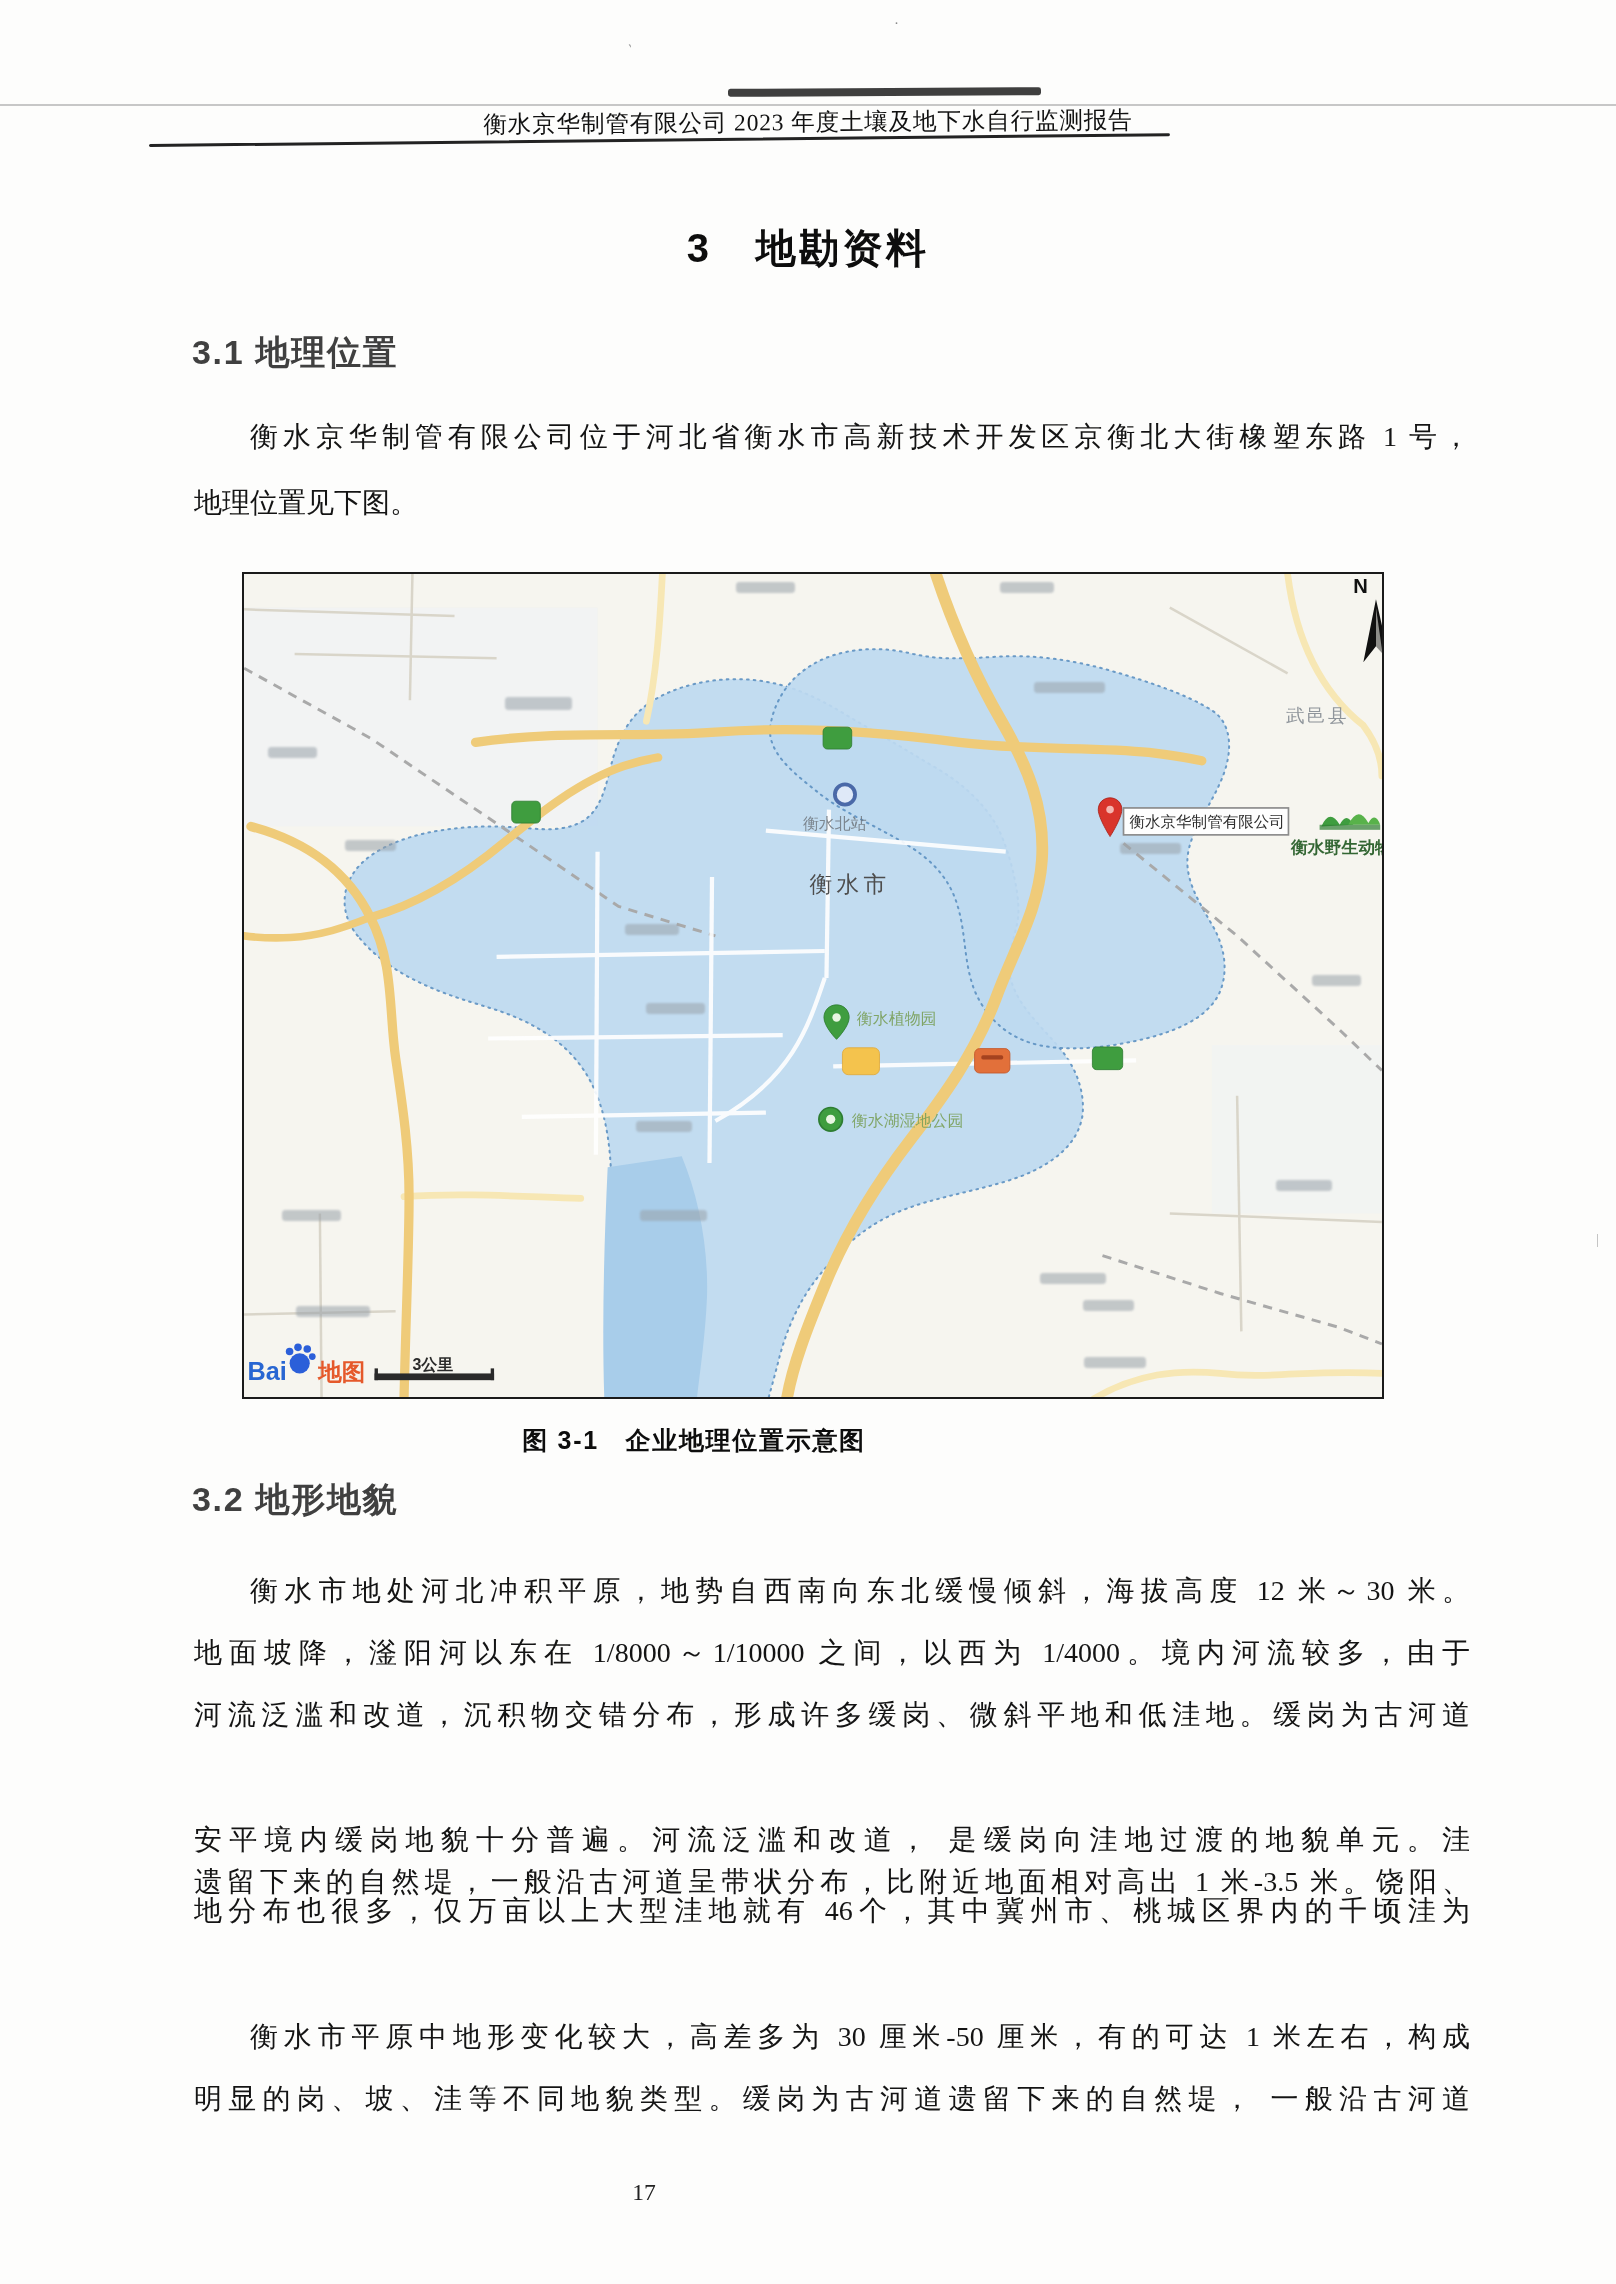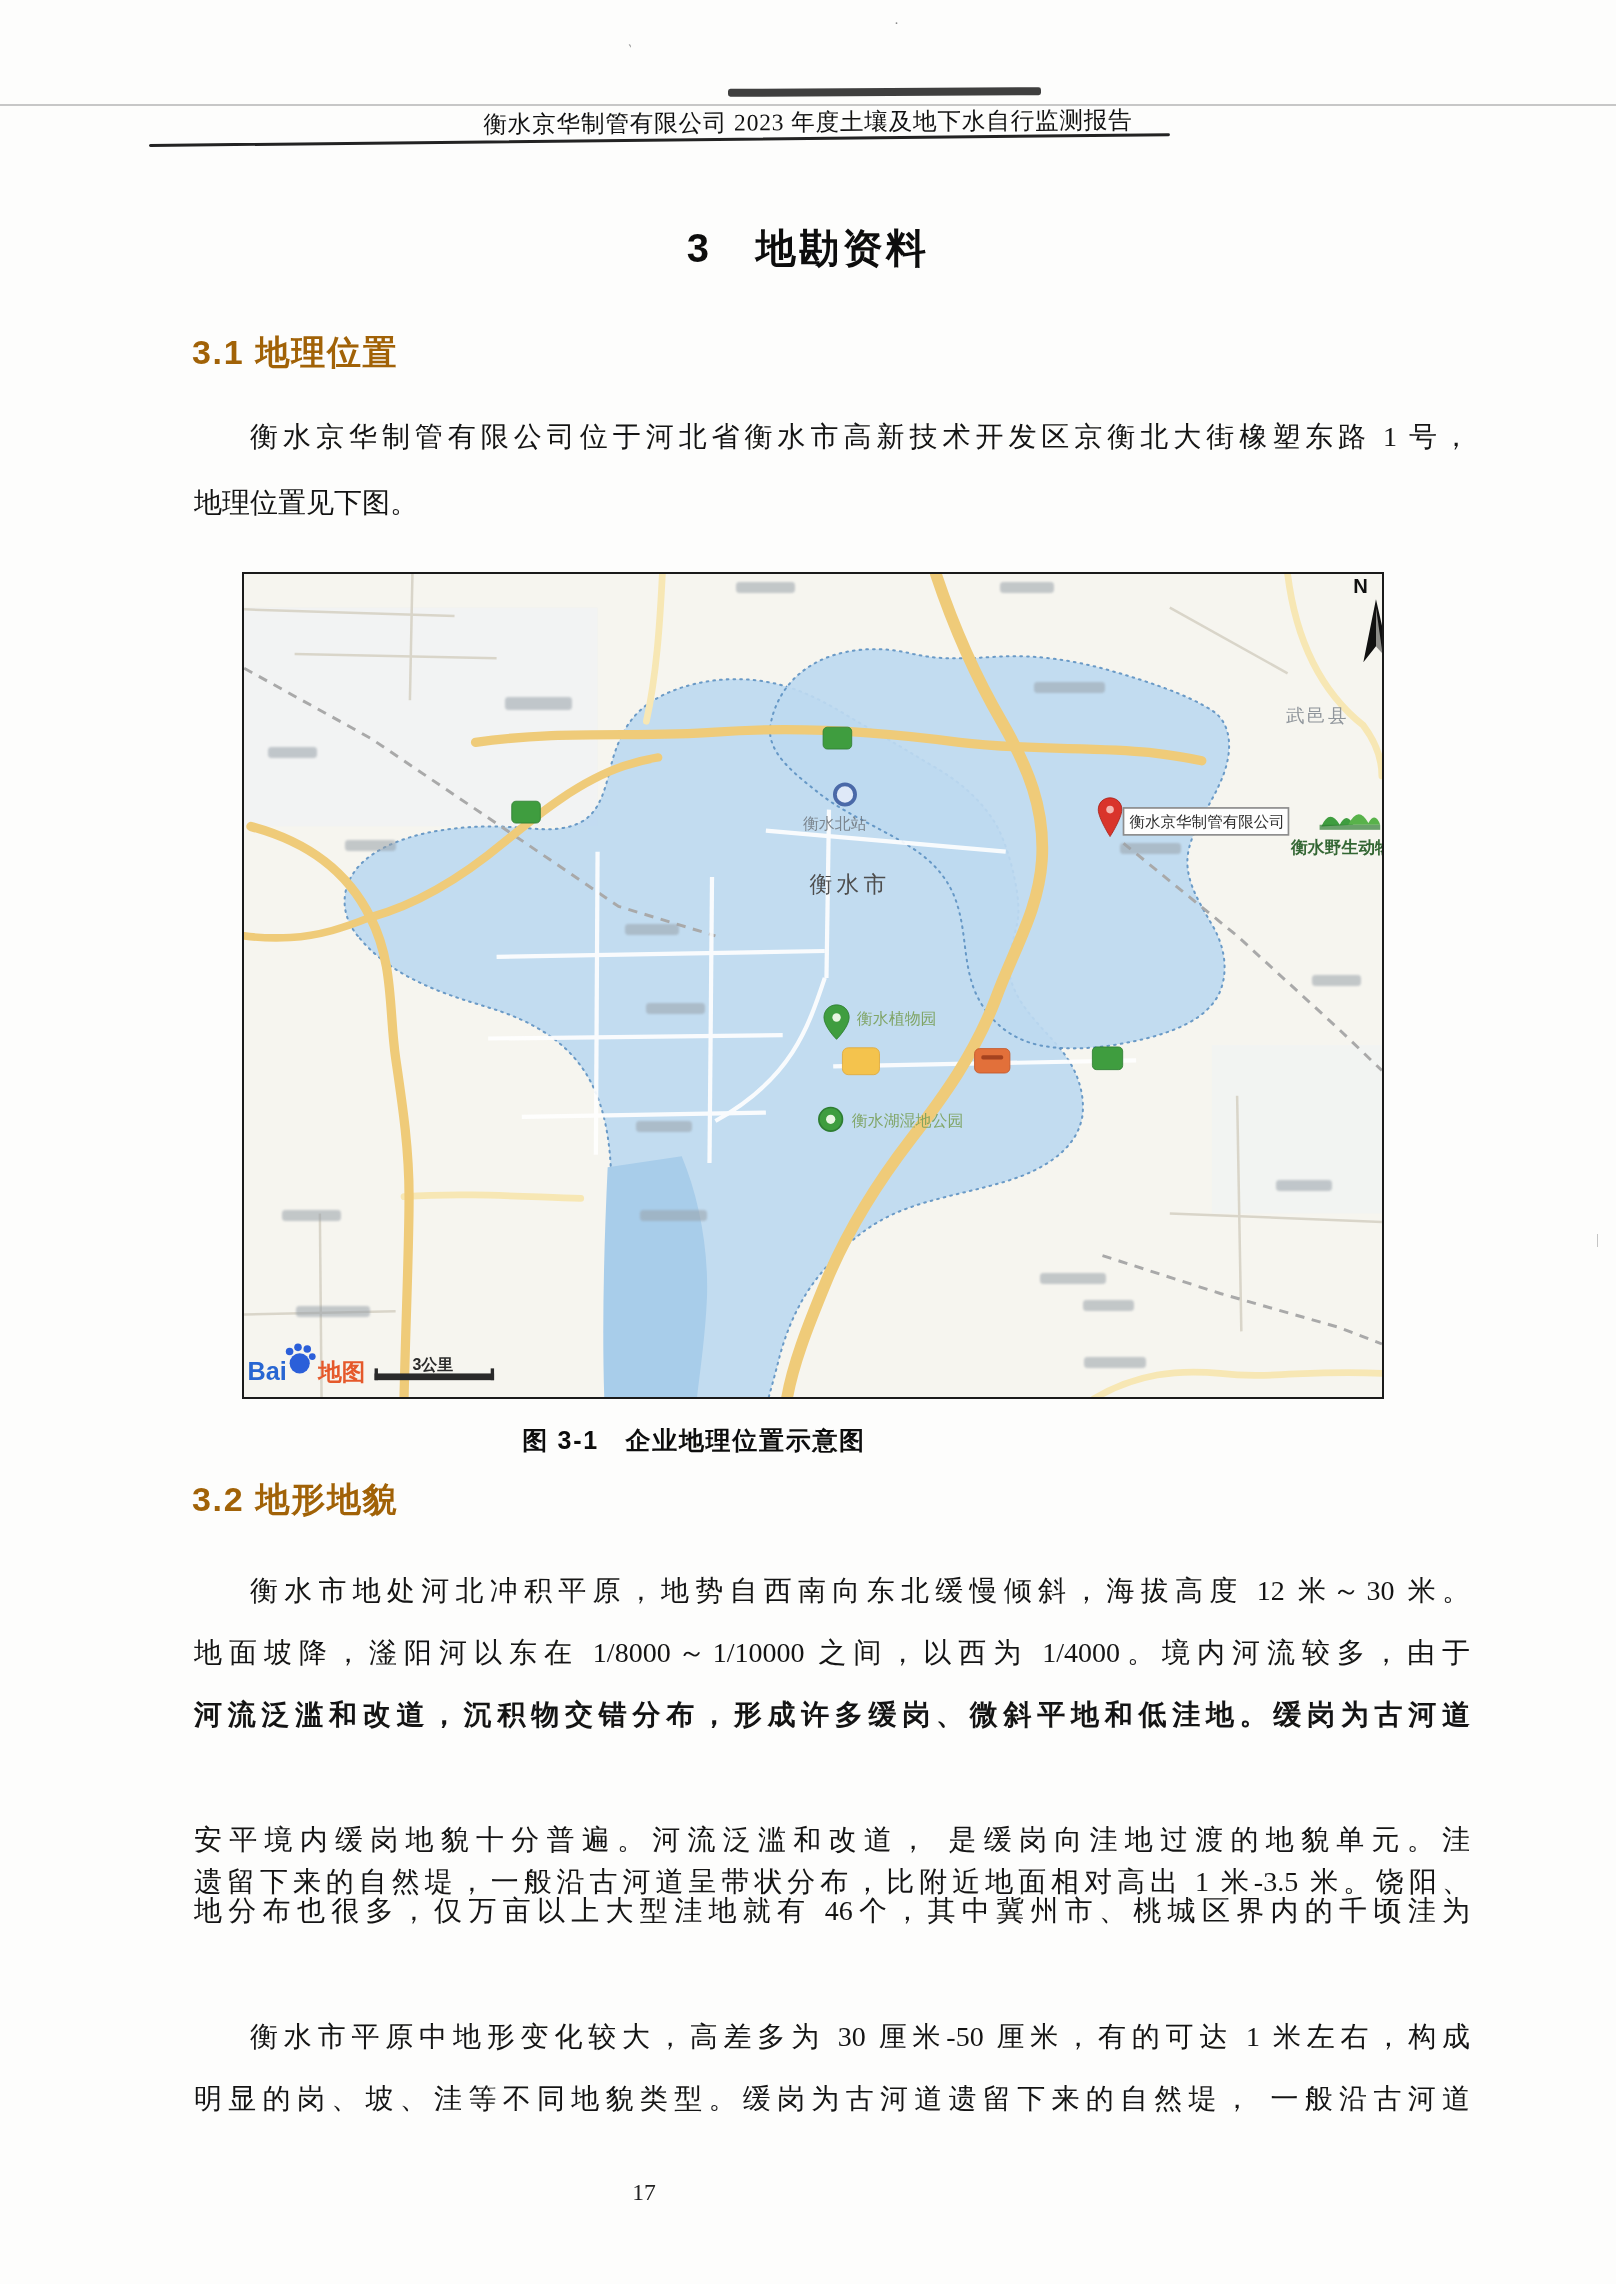--- a/index.html
+++ b/index.html
@@ -8,21 +8,21 @@
   .abs{position:absolute;}
   
   #hdr-line{left:0;top:104px;width:1616px;height:1.7px;background:#c7c7c7;}
   #hdr-smudge{left:728px;top:88px;width:313px;height:7.6px;background:#1d1d1d;border-radius:2.5px;transform:rotate(-0.3deg);opacity:.85;}
   #hdr-text{left:0;top:106px;width:1616px;text-align:center;font-size:23.6px;letter-spacing:0.8px;transform:rotate(-0.4deg);color:#111;}
   #hdr-underline{left:149px;top:144px;width:1021px;height:3.4px;background:#232323;transform:rotate(-0.61deg);transform-origin:left center;border-radius:1.7px;}
   .stray{color:#8a8a8a;font-size:15px;}
   
   #doc-title{left:0;top:221px;width:1616px;text-align:center;font-size:40px;font-weight:bold;letter-spacing:3.4px;
              font-family:"Liberation Sans","DejaVu Sans",sans-serif;color:#0d0d0d;}
-  .h2{left:192px;font-size:34px;font-weight:bold;font-family:"Liberation Sans","DejaVu Sans",sans-serif;color:#a16207;letter-spacing:1.7px;}
+  .h2{left:192px;font-size:34px;font-weight:bold;font-family:"Liberation Sans","DejaVu Sans",sans-serif;color:#404040;letter-spacing:1.7px;}
   #h31{top:330px;}
   #h32{top:1477px;}
   .bodyline{left:194px;width:1276px;font-size:28px;line-height:1.25;text-align:justify;text-align-last:justify;
             color:#141414;white-space:nowrap;}
   .bodyline.lastline{text-align-last:left;}
   .indent{text-indent:56px;}
   
   #map-box{left:242px;top:572px;width:1138px;height:823px;border:2.5px solid #1a1a1a;background:#f6f5ef;overflow:hidden;}
   #fig-caption{left:0;top:1424px;width:1388px;text-align:center;font-size:25px;font-weight:bold;
                font-family:"Liberation Sans","DejaVu Sans",sans-serif;color:#0d0d0d;letter-spacing:1.7px;}
@@ -189,21 +189,21 @@
     <div class="smudge" style="left:839px;top:726px;width:51px;height:11px;"></div>
     <div class="smudge" style="left:840px;top:783px;width:62px;height:11px;"></div>
   </div>
 
   <div class="abs" id="fig-caption">图 3-1　企业地理位置示意图</div>
 
   <div class="abs h2" id="h32">3.2 地形地貌</div>
 
   <div class="abs bodyline indent" style="top:1573px;">衡水市地处河北冲积平原，地势自西南向东北缓慢倾斜，海拔高度 12 米～30 米。</div>
   <div class="abs bodyline" style="top:1635px;">地面坡降，滏阳河以东在 1/8000～1/10000 之间，以西为 1/4000。境内河流较多，由于</div>
-  <div class="abs bodyline" style="top:1697px;font-weight:bold;">河流泛滥和改道，沉积物交错分布，形成许多缓岗、微斜平地和低洼地。缓岗为古河道</div>
+  <div class="abs bodyline" style="top:1697px;">河流泛滥和改道，沉积物交错分布，形成许多缓岗、微斜平地和低洼地。缓岗为古河道</div>
   <div class="abs bodyline" style="top:1864px;">遗留下来的自然堤，一般沿古河道呈带状分布，比附近地面相对高出 1 米-3.5 米。饶阳、</div>
   <div class="abs bodyline" style="top:1822px;">安平境内缓岗地貌十分普遍。河流泛滥和改道， 是缓岗向洼地过渡的地貌单元。洼</div>
   <div class="abs bodyline" style="top:1893px;">地分布也很多，仅万亩以上大型洼地就有 46个，其中冀州市、桃城区界内的千顷洼为</div>
 
   <div class="abs bodyline indent" style="top:2019px;">衡水市平原中地形变化较大，高差多为 30 厘米-50 厘米，有的可达 1 米左右，构成</div>
   <div class="abs bodyline lastline" style="top:2081px;text-align-last:justify;">明显的岗、坡、洼等不同地貌类型。缓岗为古河道遗留下来的自然堤， 一般沿古河道</div>
 
   <div class="abs" id="page-num">17</div>
 </div>
 

